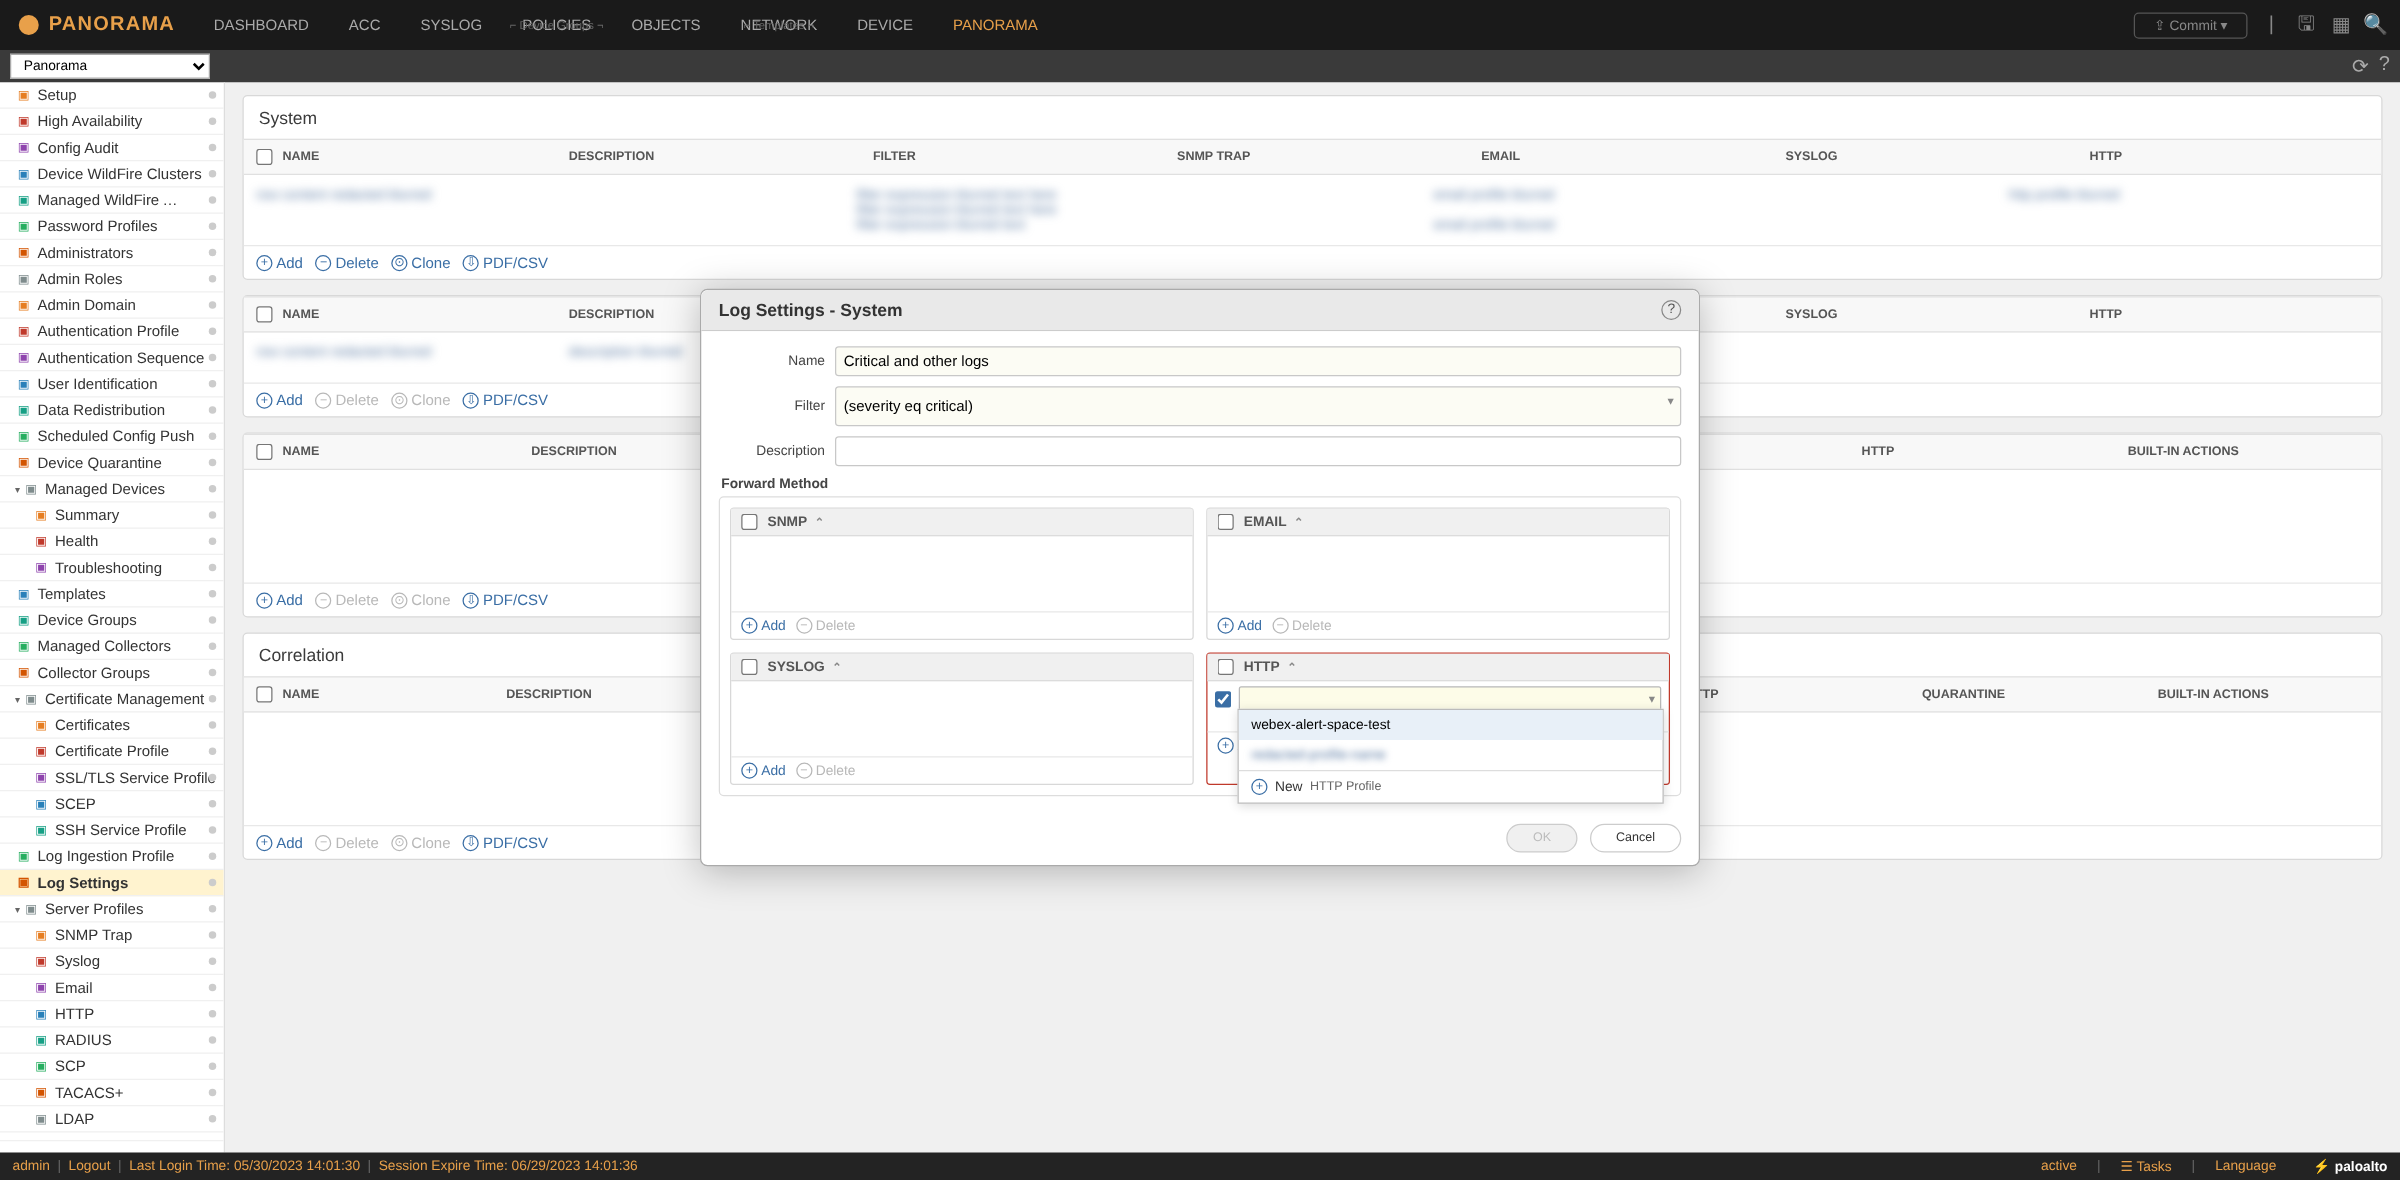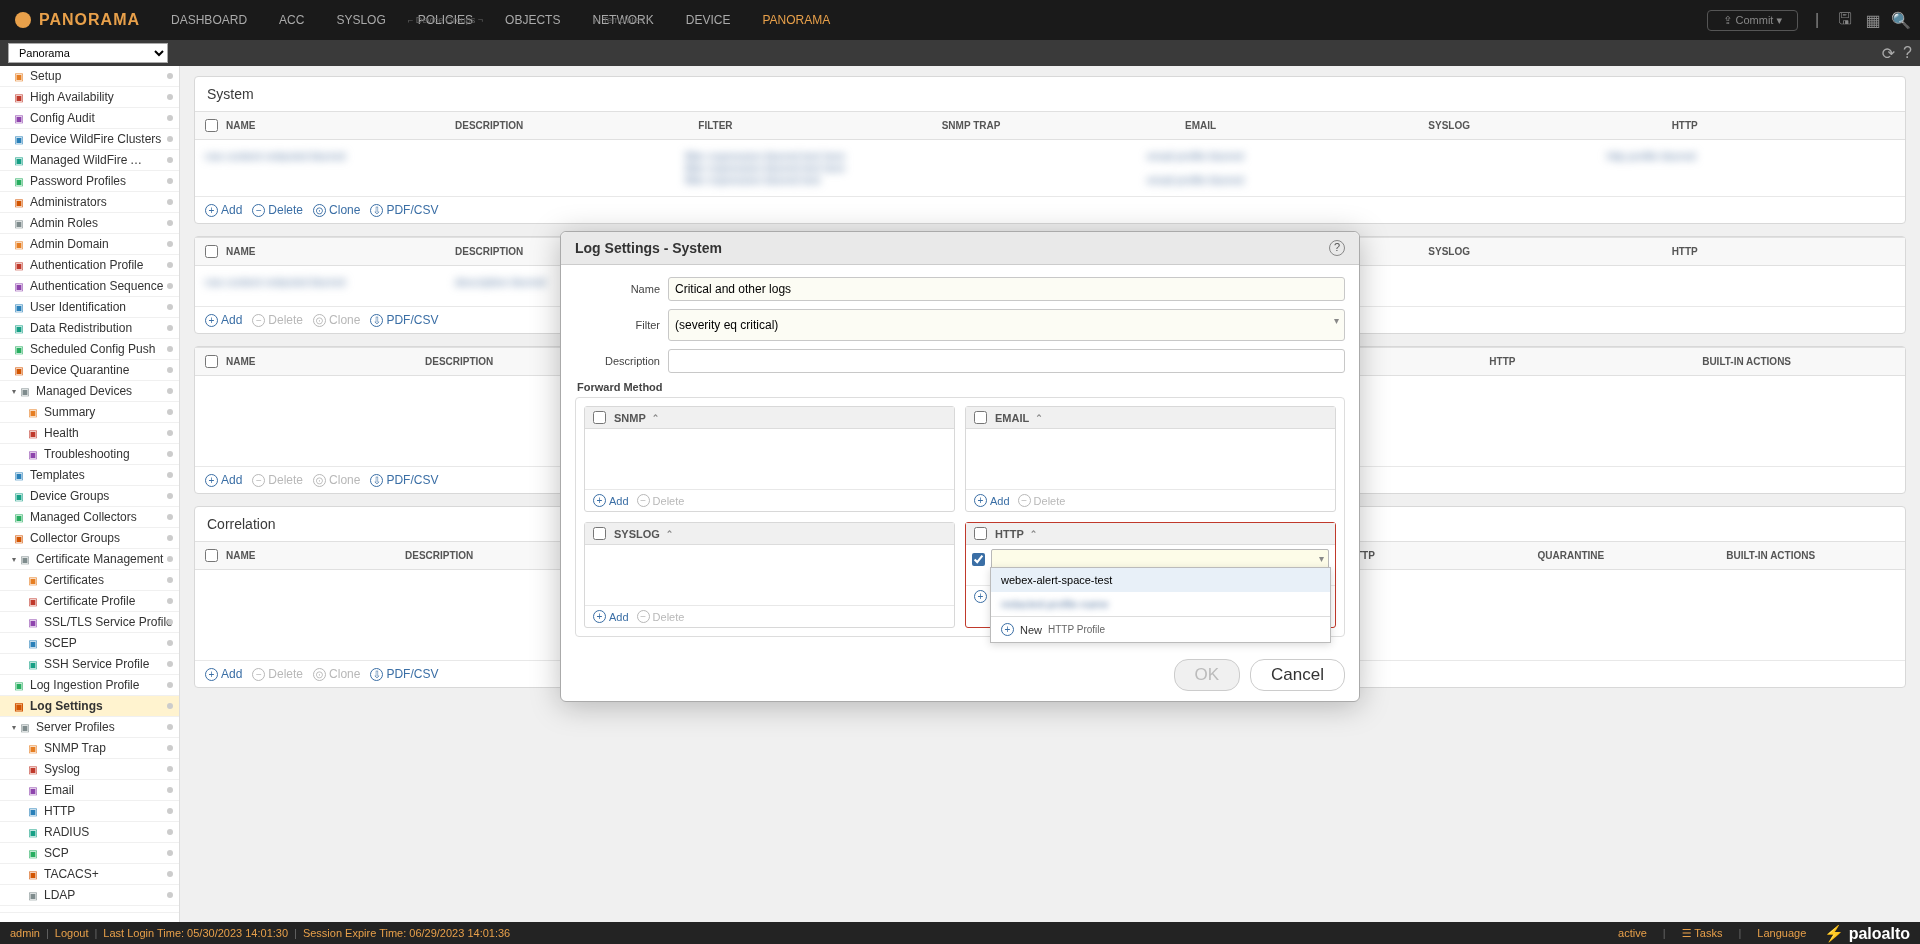--- a/index.html
+++ b/index.html
@@ -47,21 +47,21 @@
 .panel-toolbar { padding: 6px 10px; display: flex; gap: 10px; border-top: 1px solid #e8e8e8; }
 .tbtn { font-size: 12px; color: #3a6ea5; cursor: pointer; display: inline-flex; align-items: center; gap: 3px; }
 .tbtn.disabled { color: #b8b8b8; cursor: default; }
 .tbtn .circ { display: inline-block; width: 13px; height: 13px; border: 1px solid currentColor; border-radius: 50%; text-align: center; line-height: 11px; font-size: 10px; }
 
 
 .statusbar { position: absolute; bottom: 0; left: 0; right: 0; height: 22px; background: #232323; color: #e8a04a; font-size: 11px; display: flex; align-items: center; padding: 0 10px; }
 .statusbar .sep { margin: 0 6px; color: #666; }
 .statusbar .right { margin-left: auto; display: flex; gap: 10px; align-items: center; }
 .statusbar .right a { color: #e8a04a; text-decoration: none; }
-.pa-logo { color: #fff; font-weight: bold; font-size: 16px; margin-left: 8px; }
+.pa-logo { color: #fff; font-weight: bold; font-size: 11px; margin-left: 20px; }
 
 
 .modal-backdrop { position: absolute; inset: 0; }
 .modal { position: absolute; left: 560px; top: 231px; width: 800px; background: #fff; border: 1px solid #aaa; border-radius: 6px; box-shadow: 0 4px 30px rgba(0,0,0,0.25); }
 .modal-head { background: #e9e9e9; border-bottom: 1px solid #ccc; padding: 8px 14px; display: flex; align-items: center; border-radius: 6px 6px 0 0; }
 .modal-title { font-size: 14px; font-weight: bold; color: #333; }
 .modal-help { margin-left: auto; width: 16px; height: 16px; border: 1px solid #888; border-radius: 50%; text-align: center; font-size: 11px; color: #555; cursor: pointer; }
 .modal-body { padding: 12px 14px; }
 .form-row { display: flex; align-items: center; margin-bottom: 8px; }
 .form-row label { width: 85px; text-align: right; font-size: 11px; color: #444; margin-right: 8px; }
@@ -87,21 +87,21 @@
 .http-select .dd { position: absolute; right: 4px; top: 3px; color: #888; font-size: 10px; }
 
 .dropdown-pop { position: absolute; border: 1px solid #bbb; background: #fff; box-shadow: 0 2px 8px rgba(0,0,0,0.15); font-size: 11px; z-index: 100; }
 .dropdown-pop .opt { padding: 6px 10px; cursor: pointer; }
 .dropdown-pop .opt.hover { background: #e8f0f8; }
 .dropdown-pop .opt.blurred { filter: blur(3px); color: #5a7aa3; }
 .dropdown-pop .new-row { border-top: 1px solid #ddd; padding: 6px 10px; display: flex; align-items: center; gap: 6px; color: #333; }
 .dropdown-pop .new-row .circ { display: inline-block; width: 13px; height: 13px; border: 1px solid #3a6ea5; color: #3a6ea5; border-radius: 50%; text-align: center; line-height: 11px; font-size: 10px; }
 
 .modal-foot { padding: 10px 14px; display: flex; justify-content: flex-end; gap: 10px; }
-.modal-foot button { padding: 5px 20px; border-radius: 14px; font-size: 17px; border: 1px solid #ccc; background: #fff; cursor: pointer; }
+.modal-foot button { padding: 5px 20px; border-radius: 14px; font-size: 10px; border: 1px solid #ccc; background: #fff; cursor: pointer; }
 .modal-foot button.ok { background: #f0f0f0; color: #bbb; cursor: default; }
 .modal-foot button.cancel { color: #333; }
 
 .cursor-pointer-icon { position: absolute; width: 16px; height: 16px; pointer-events: none; }
 </style>
 </head>
 <body>
 
 <div class="top-header">
   <div class="logo">

